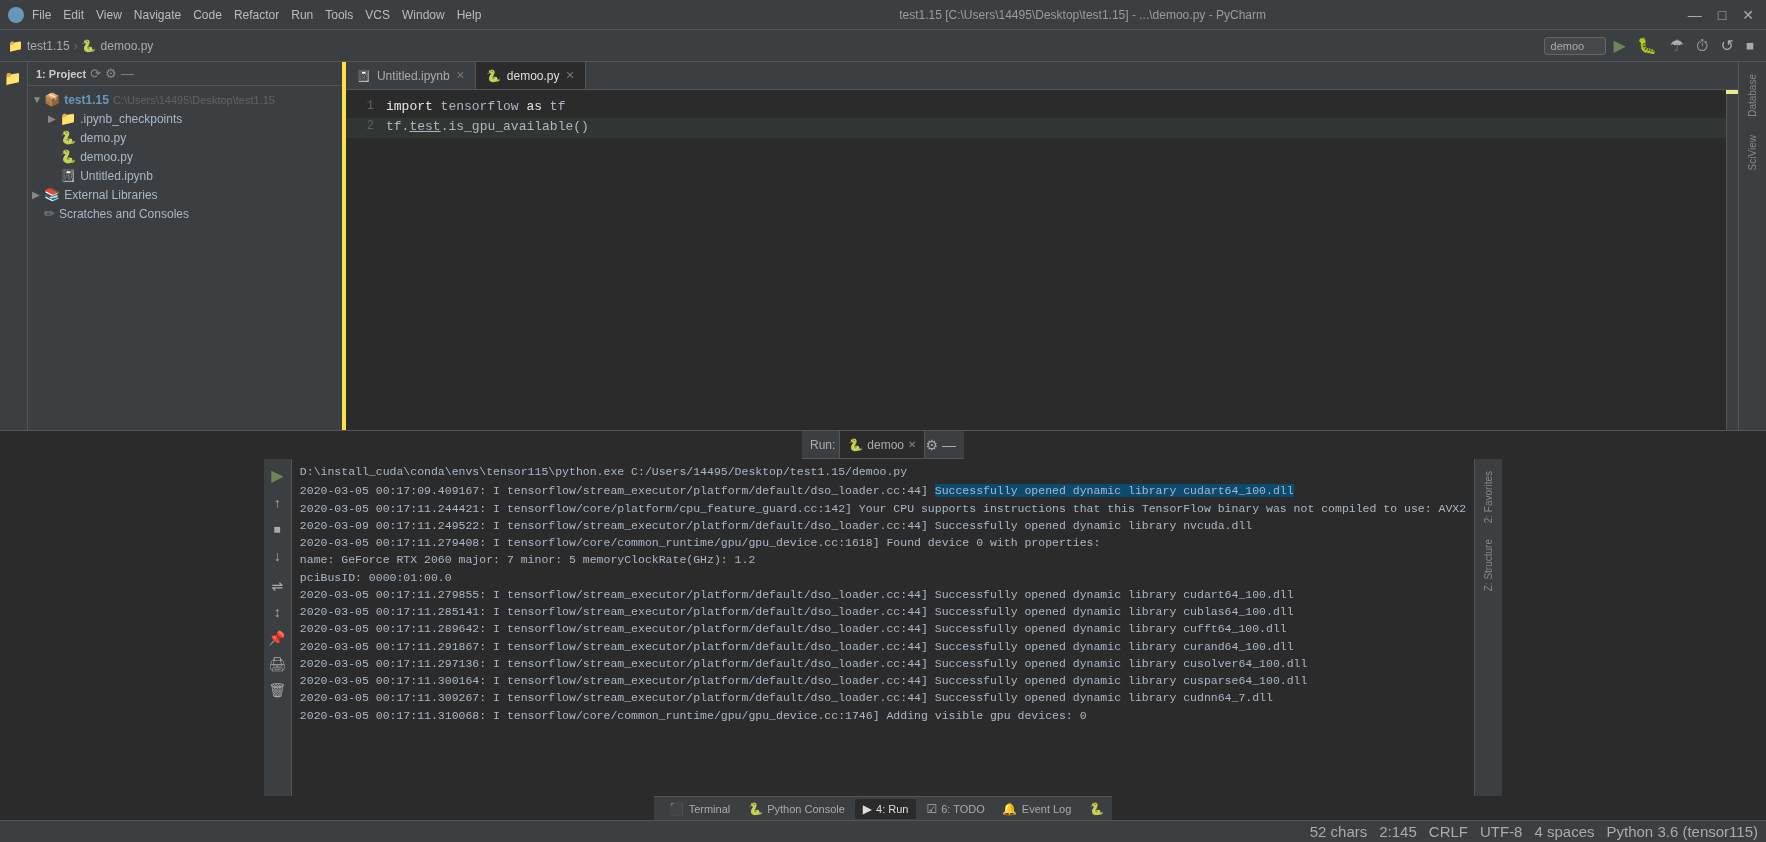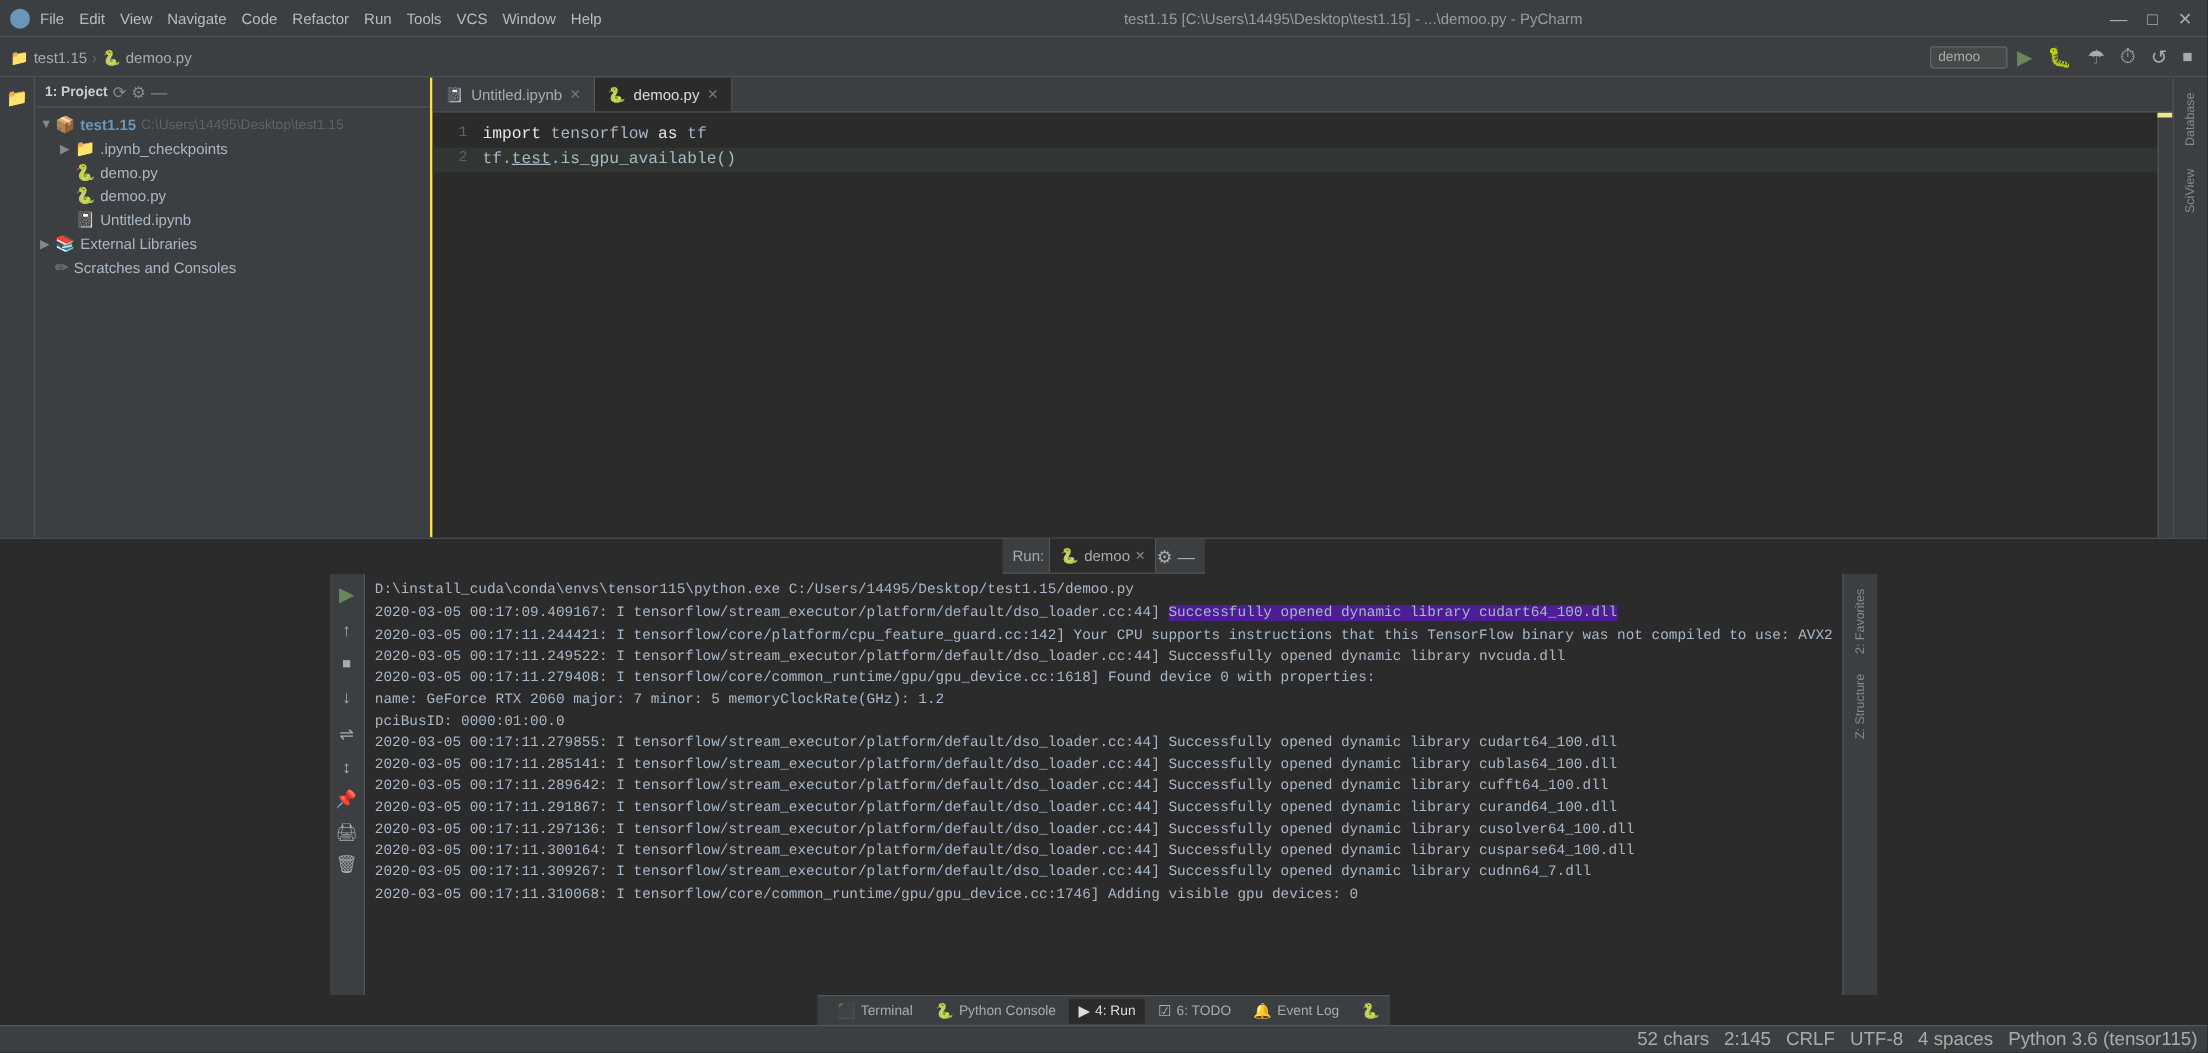--- a/index.html
+++ b/index.html
@@ -136,21 +136,21 @@
       cursor: pointer;
       color: #888;
       font-size: 14px;
       border-radius: 3px;
     }
 
     
     #project-panel {
       width: 318px;
       background: #3c3f41;
-      border-right: 2px solid #fde047;
+      border-right: 4px solid #fde047;
       display: flex;
       flex-direction: column;
       flex-shrink: 0;
     }
     #project-header {
       display: flex;
       align-items: center;
       padding: 4px 8px;
       border-bottom: 1px solid #555;
       gap: 4px;
@@ -351,21 +351,21 @@
     }
     .run-path-line {
       color: #a9b7c6;
       margin-bottom: 2px;
     }
     .log-line {
       white-space: pre-wrap;
       word-break: break-all;
     }
     .highlight-selected {
-      background: #4c1d95;
+      background: #0c4a6e;
       color: #a9b7c6;
     }
 
     
     #side-far-right {
       width: 28px;
       background: #3c3f41;
       border-left: 1px solid #555;
       display: flex;
       flex-direction: column;
@@ -609,21 +609,21 @@
       <div class="run-side-btn" style="margin-top:4px;">⇌</div>
       <div class="run-side-btn">↕</div>
       <div class="run-side-btn">📌</div>
       <div class="run-side-btn">🖨</div>
       <div class="run-side-btn">🗑</div>
     </div>
     <div id="run-output">
       <div class="log-line run-path-line">D:\install_cuda\conda\envs\tensor115\python.exe C:/Users/14495/Desktop/test1.15/demoo.py</div>
       <div class="log-line">2020-03-05 00:17:09.409167: I tensorflow/stream_executor/platform/default/dso_loader.cc:44] <span class="highlight-selected">Successfully opened dynamic library cudart64_100.dll</span></div>
       <div class="log-line">2020-03-05 00:17:11.244421: I tensorflow/core/platform/cpu_feature_guard.cc:142] Your CPU supports instructions that this TensorFlow binary was not compiled to use: AVX2</div>
-      <div class="log-line">2020-03-05 00:17:11.249522: I tensorflow/stream_executor/platform/default/dso_loader.cc:44] Successfully opened dynamic library nvcuda.dll</div>
+      <div class="log-line">2020-03-09 00:17:11.249522: I tensorflow/stream_executor/platform/default/dso_loader.cc:44] Successfully opened dynamic library nvcuda.dll</div>
       <div class="log-line">2020-03-05 00:17:11.279408: I tensorflow/core/common_runtime/gpu/gpu_device.cc:1618] Found device 0 with properties:</div>
       <div class="log-line">name: GeForce RTX 2060 major: 7 minor: 5 memoryClockRate(GHz): 1.2</div>
       <div class="log-line">pciBusID: 0000:01:00.0</div>
       <div class="log-line">2020-03-05 00:17:11.279855: I tensorflow/stream_executor/platform/default/dso_loader.cc:44] Successfully opened dynamic library cudart64_100.dll</div>
       <div class="log-line">2020-03-05 00:17:11.285141: I tensorflow/stream_executor/platform/default/dso_loader.cc:44] Successfully opened dynamic library cublas64_100.dll</div>
       <div class="log-line">2020-03-05 00:17:11.289642: I tensorflow/stream_executor/platform/default/dso_loader.cc:44] Successfully opened dynamic library cufft64_100.dll</div>
       <div class="log-line">2020-03-05 00:17:11.291867: I tensorflow/stream_executor/platform/default/dso_loader.cc:44] Successfully opened dynamic library curand64_100.dll</div>
       <div class="log-line">2020-03-05 00:17:11.297136: I tensorflow/stream_executor/platform/default/dso_loader.cc:44] Successfully opened dynamic library cusolver64_100.dll</div>
       <div class="log-line">2020-03-05 00:17:11.300164: I tensorflow/stream_executor/platform/default/dso_loader.cc:44] Successfully opened dynamic library cusparse64_100.dll</div>
       <div class="log-line">2020-03-05 00:17:11.309267: I tensorflow/stream_executor/platform/default/dso_loader.cc:44] Successfully opened dynamic library cudnn64_7.dll</div>

